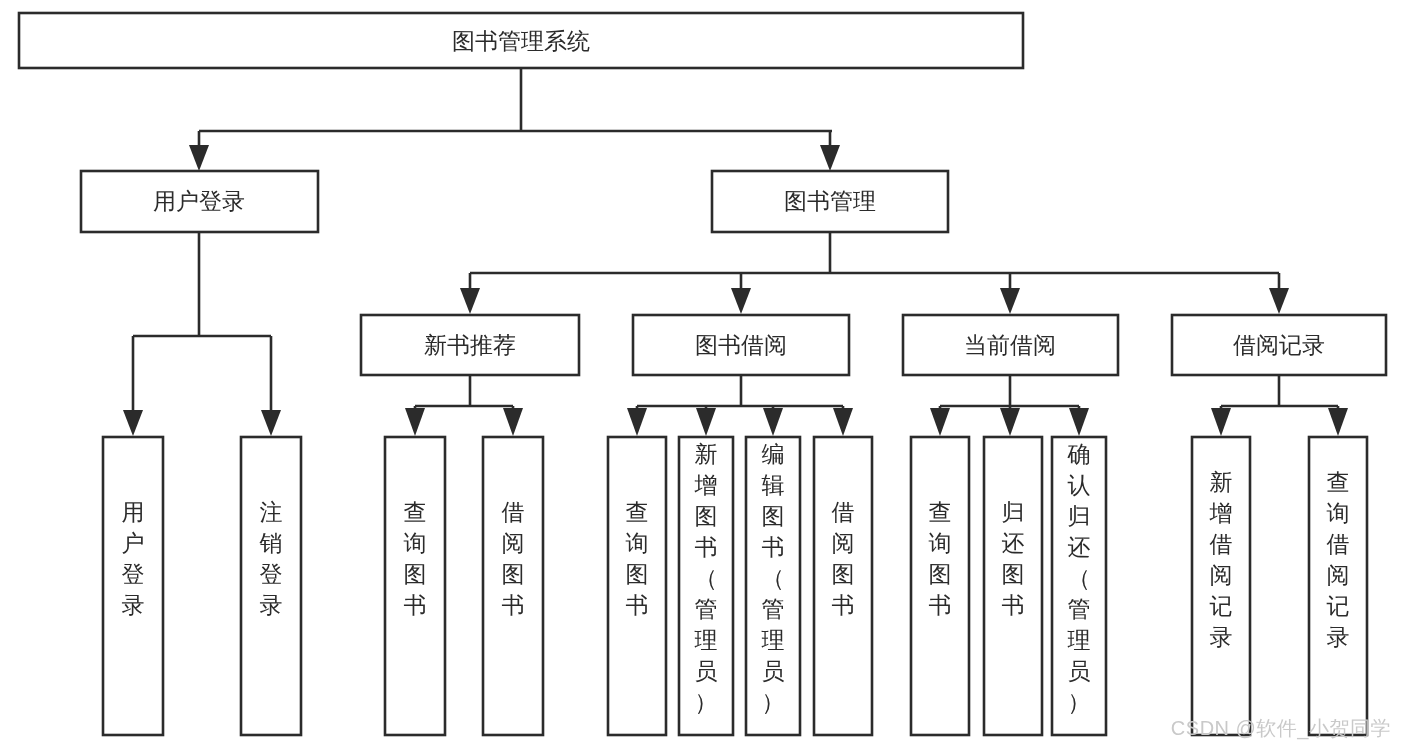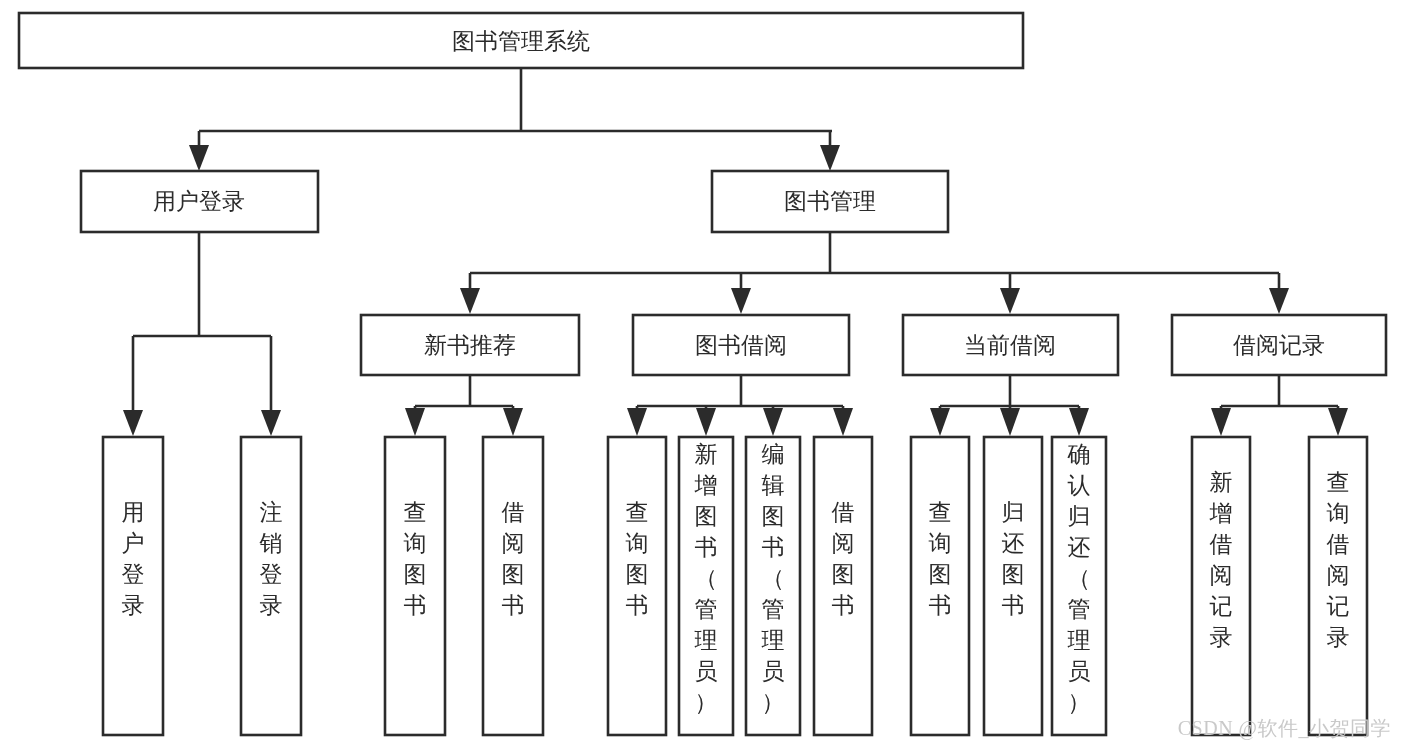--- a/index.html
+++ b/index.html
@@ -46,21 +46,21 @@
   .arrow-head {
     fill: #2b2b2b;
     stroke: none;
   }
   .watermark {
     position: absolute;
     right: 14px;
     bottom: 5px;
     color: #c9c9c9;
     font-size: 20px;
-    font-family: Liberation Serif, serif;
+    font-family: Liberation Sans, sans-serif;
     letter-spacing: 0.5px;
     white-space: nowrap;
     user-select: none;
   }
 </style>
 </head>
 <body>
 
 <svg id="diagram" viewBox="0 0 1405 747" xmlns="http://www.w3.org/2000/svg">
 

